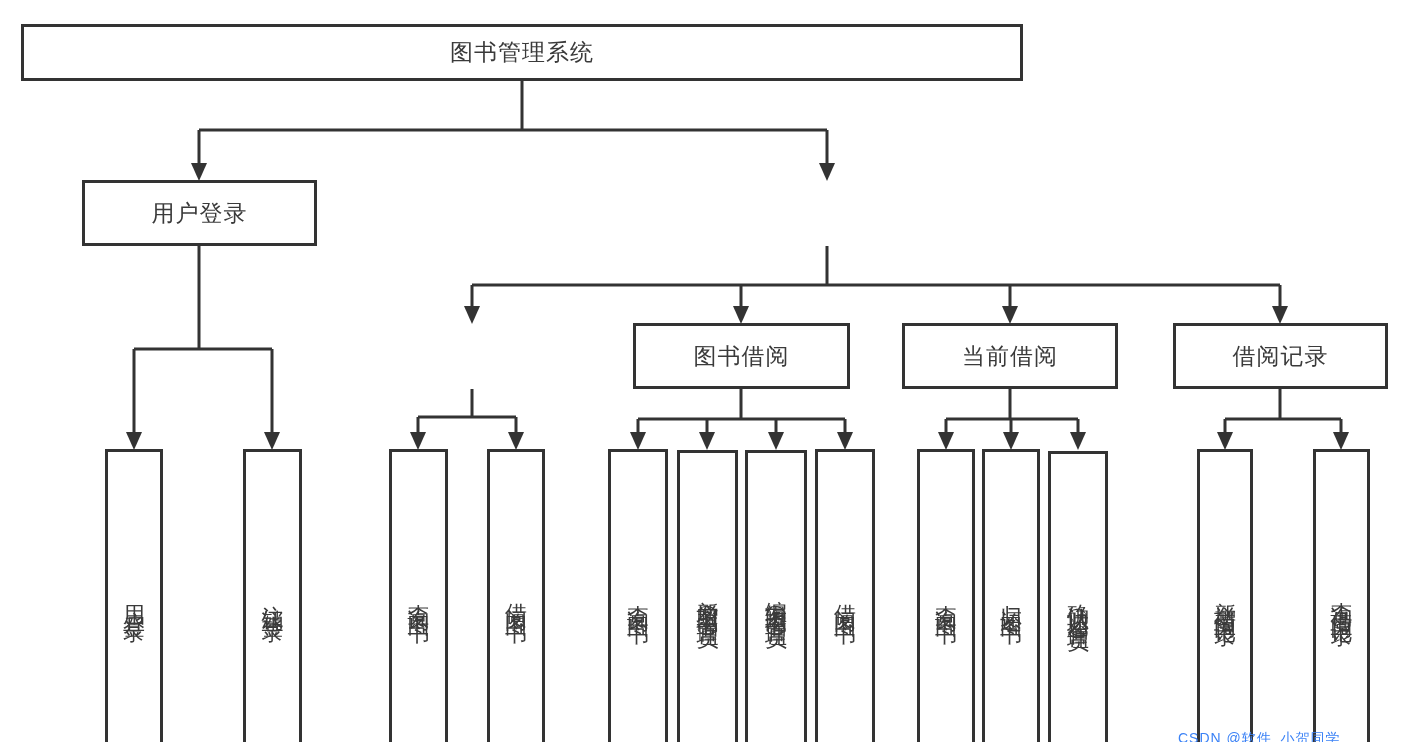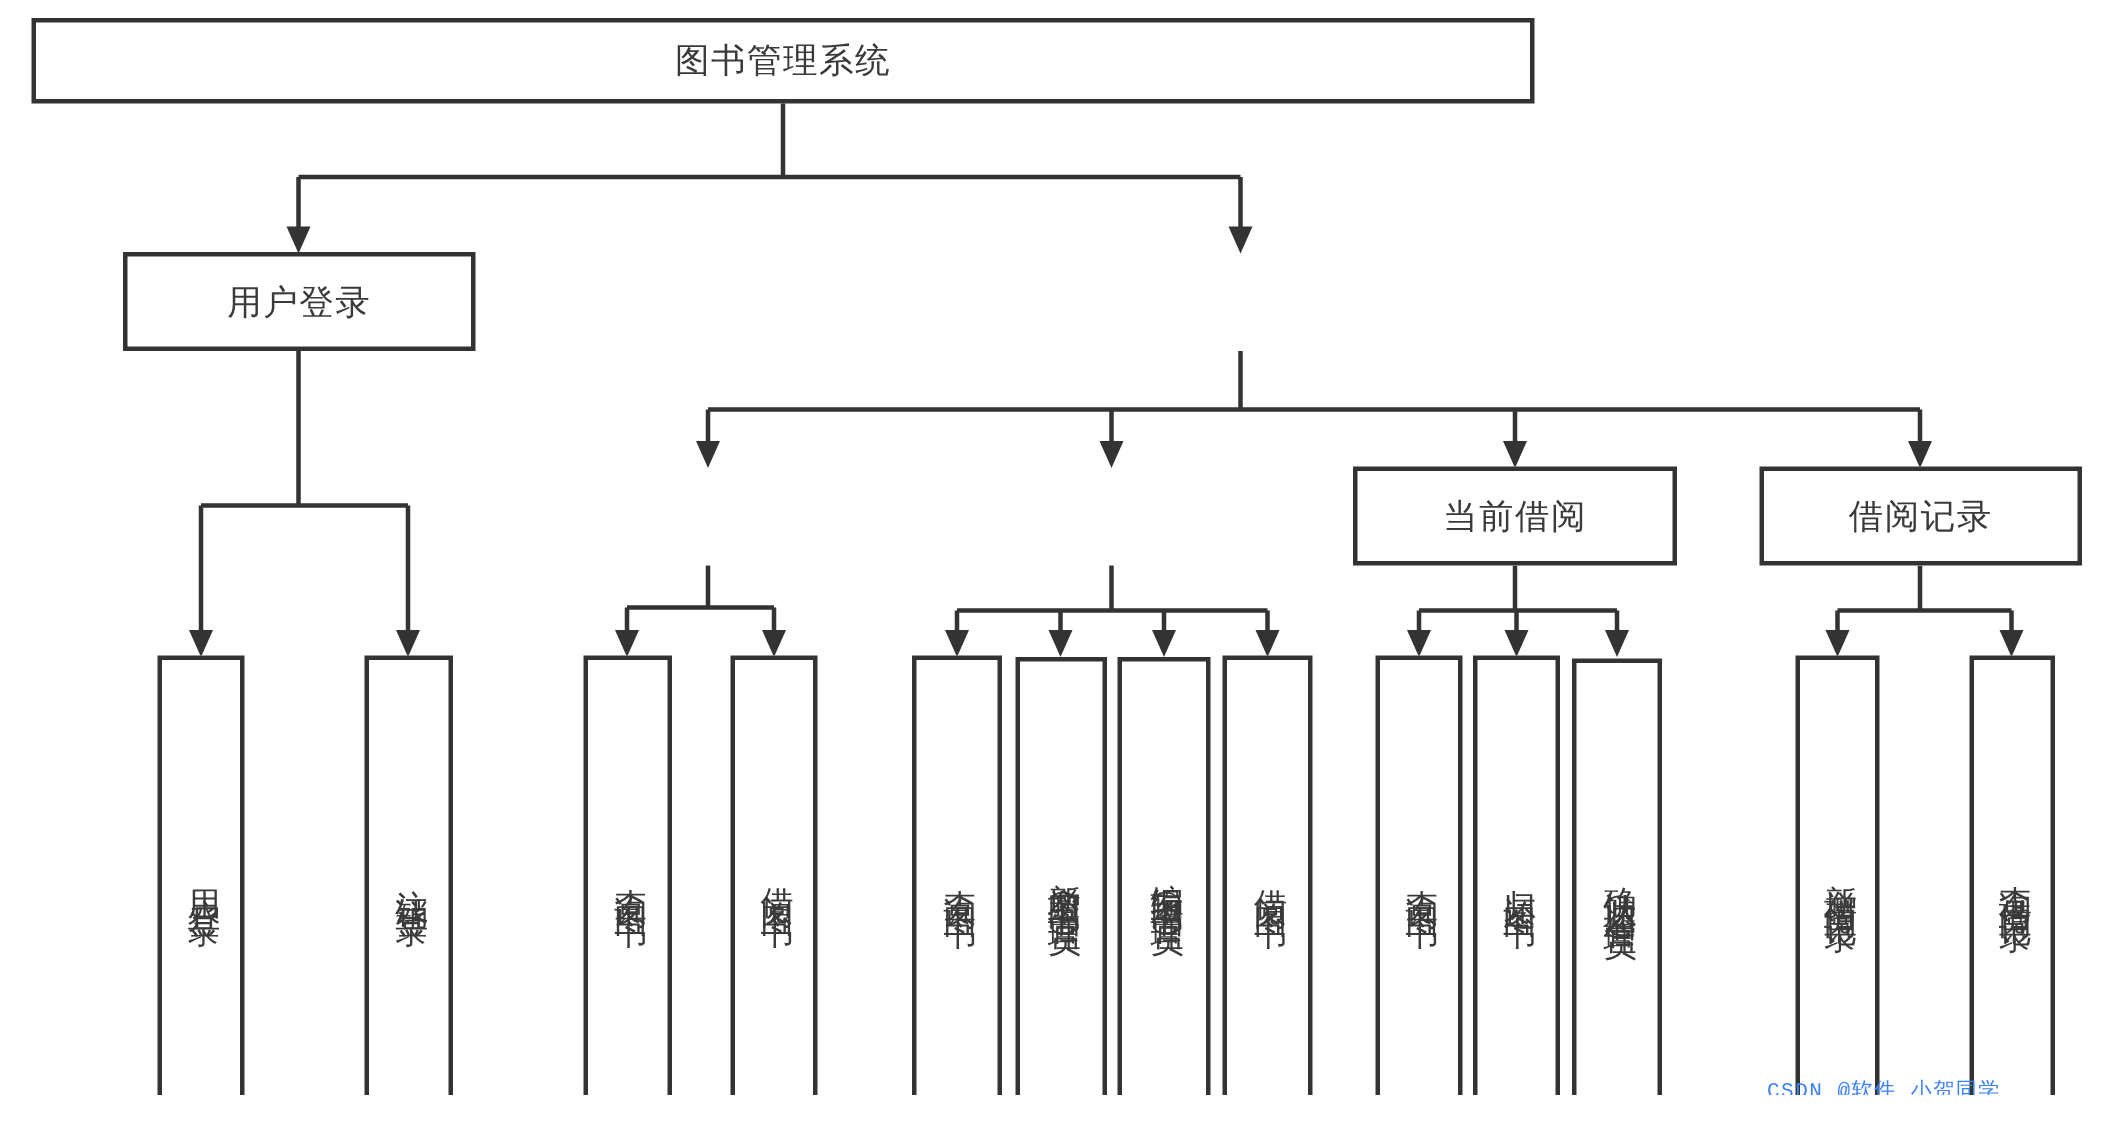--- a/index.html
+++ b/index.html
@@ -1,18 +1,18 @@
 <!DOCTYPE html>
 <html><head>
 <meta charset="utf-8">
 <style>
   html,body{margin:0;padding:0;background:#fff;}
   .canvas{
     position:relative;width:1405px;height:730px;background:#ffffff;
-    font-family:Liberation Mono, monospace;color:#3a3a3a;overflow:hidden;
+    font-family:Liberation Sans, sans-serif;color:#3a3a3a;overflow:hidden;margin-top:12px;
   }
   .box{
     position:absolute;box-sizing:border-box;border:3px solid #333333;background:#ffffff;
     display:flex;align-items:center;justify-content:center;text-align:center;
   }
   .hlabel{font-size:23px;letter-spacing:1px;white-space:nowrap;}
   .vleaf .vlabel{
     writing-mode:vertical-rl;text-orientation:mixed;
     font-size:22px;letter-spacing:6px;line-height:1;
   }
@@ -68,20 +68,23 @@
   </svg>
 
   <div class="box" style="left:21px;top:12px;width:1002px;height:57px">
     <span class="hlabel">图书管理系统</span>
   </div>
 
   <div class="box" style="left:82px;top:168px;width:235px;height:66px">
     <span class="hlabel">用户登录</span>
   </div>
 
+  <div class="box" style="left:633px;top:311px;width:217px;height:66px">
+    <span class="hlabel">图书借阅</span>
+  </div>
   <div class="box" style="left:1173px;top:311px;width:215px;height:66px">
     <span class="hlabel">借阅记录</span>
   </div>
   <div class="box" style="left:902px;top:311px;width:216px;height:66px">
     <span class="hlabel">当前借阅</span>
   </div>
 
   <div class="box vleaf" style="left:105px;top:437px;width:58px;height:300px">
     <span class="vlabel">用户登录</span>
   </div>

